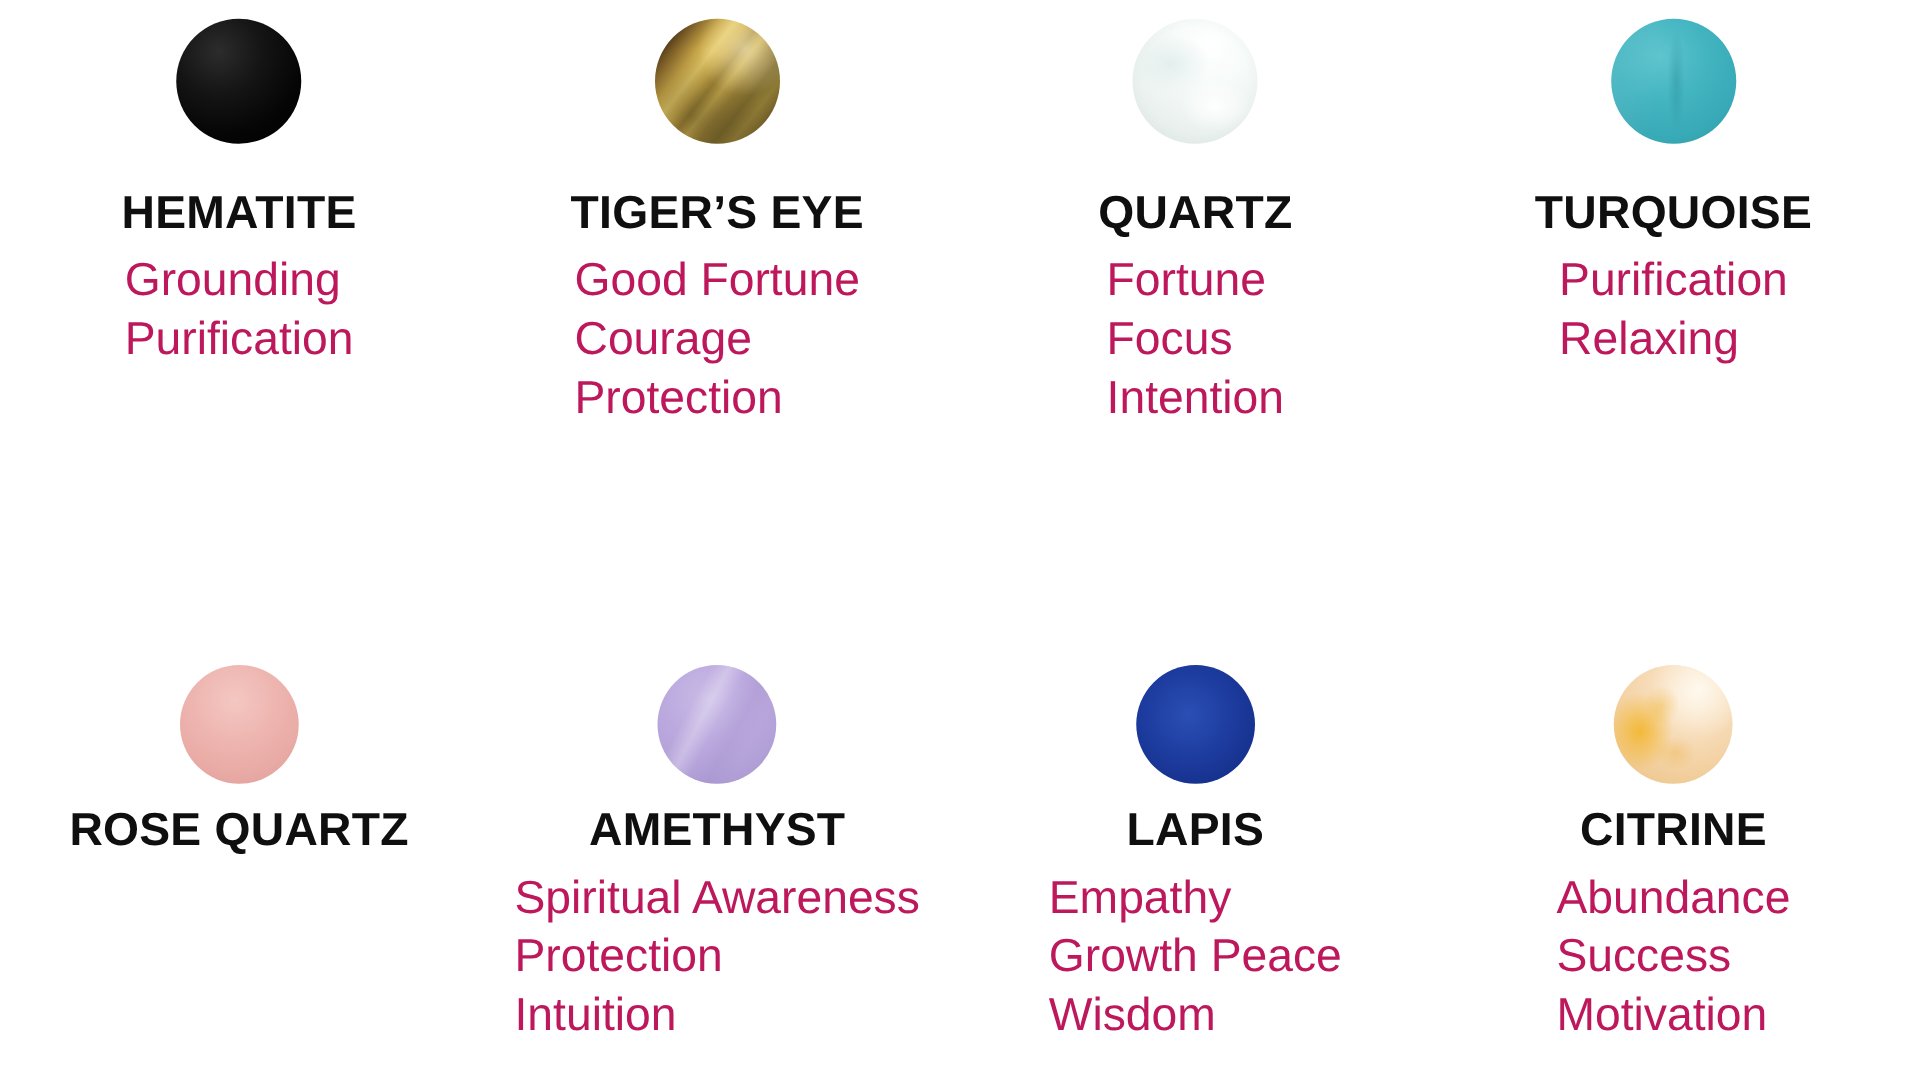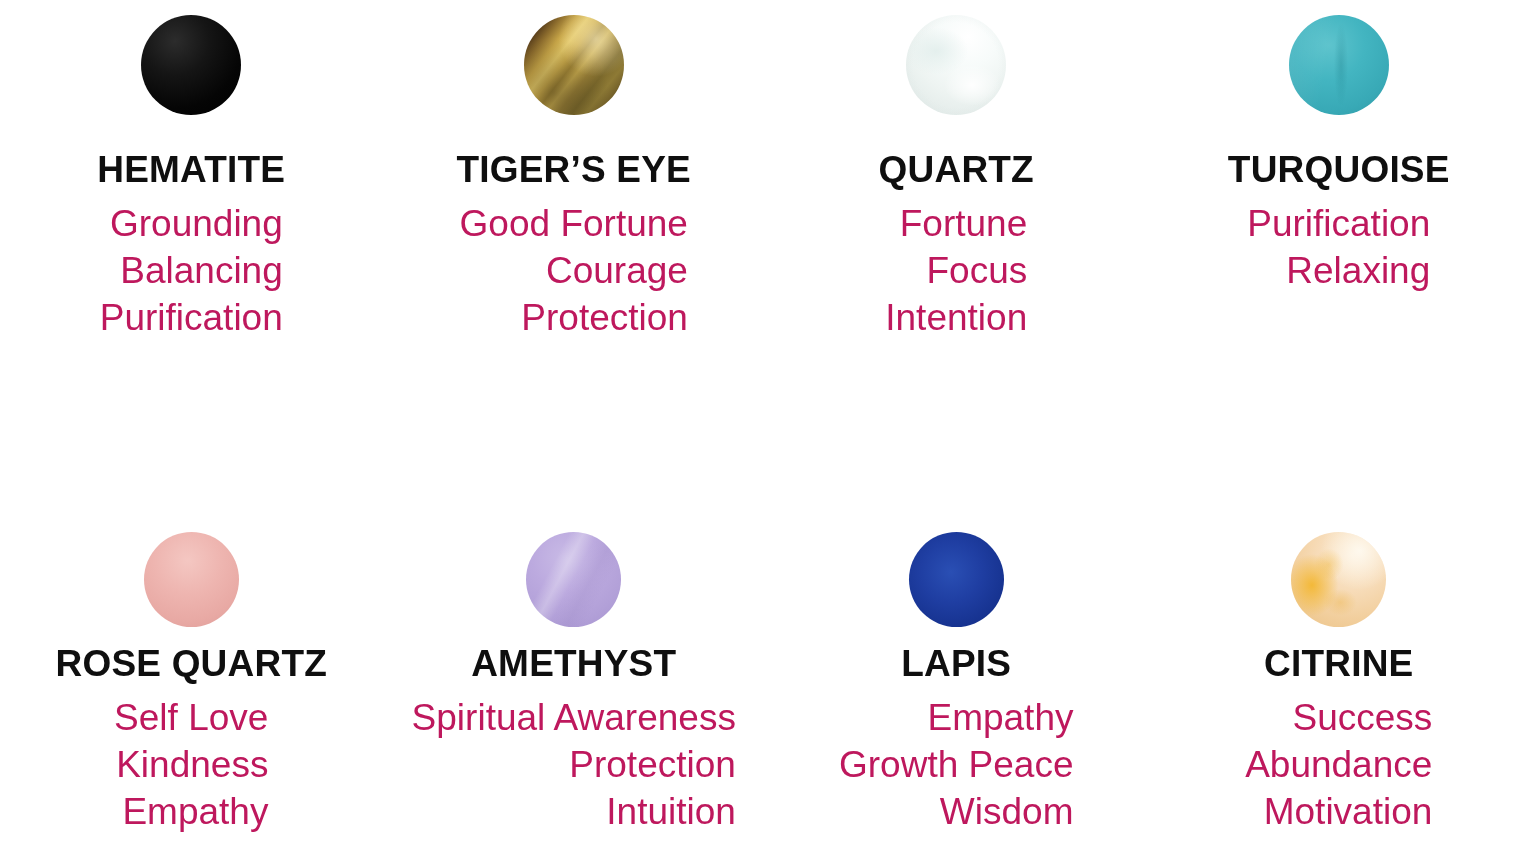--- a/index.html
+++ b/index.html
@@ -29,21 +29,21 @@
     width: 1530px;
   }
   .row-top    { position: absolute; left: 0; top: 0px; }
   .row-bottom { position: absolute; left: 0; top: 517px; }
 
   .stone-card {
     width: 382.5px;
     display: flex;
     flex-direction: column;
     align-items: center;
-    text-align: right;
+    text-align: left;
   }
 
   
   .stone-slot {
     height: 120px;
     display: flex;
     align-items: flex-start;
     justify-content: center;
   }
   .row-bottom .stone-slot { height: 112px; }
@@ -220,21 +220,20 @@
 
   <div class="grid-row row-top">
 
     <div class="stone-card">
       <div class="stone-slot">
         <div class="stone stone-hematite"></div>
       </div>
       <div class="stone-name">HEMATITE</div>
       <div class="stone-props">
         <div class="prop">Grounding</div>
-        <div class="prop">Balancing</div>
         <div class="prop">Purification</div>
       </div>
     </div>
 
     <div class="stone-card">
       <div class="stone-slot">
         <div class="stone stone-tigers-eye"></div>
       </div>
       <div class="stone-name">TIGER’S EYE</div>
       <div class="stone-props">
@@ -269,25 +268,20 @@
 
   </div>
 
   <div class="grid-row row-bottom">
 
     <div class="stone-card">
       <div class="stone-slot">
         <div class="stone stone-rose-quartz"></div>
       </div>
       <div class="stone-name">ROSE QUARTZ</div>
-      <div class="stone-props">
-        <div class="prop">Self Love</div>
-        <div class="prop">Kindness</div>
-        <div class="prop">Empathy</div>
-      </div>
     </div>
 
     <div class="stone-card">
       <div class="stone-slot">
         <div class="stone stone-amethyst"></div>
       </div>
       <div class="stone-name">AMETHYST</div>
       <div class="stone-props">
         <div class="prop">Spiritual Awareness</div>
         <div class="prop">Protection</div>
@@ -306,21 +300,21 @@
         <div class="prop">Wisdom</div>
       </div>
     </div>
 
     <div class="stone-card">
       <div class="stone-slot">
         <div class="stone stone-citrine"></div>
       </div>
       <div class="stone-name">CITRINE</div>
       <div class="stone-props">
+        <div class="prop">Abundance</div>
         <div class="prop">Success</div>
-        <div class="prop">Abundance</div>
         <div class="prop">Motivation</div>
       </div>
     </div>
 
   </div>
 
 </div>
 
 </body></html>

